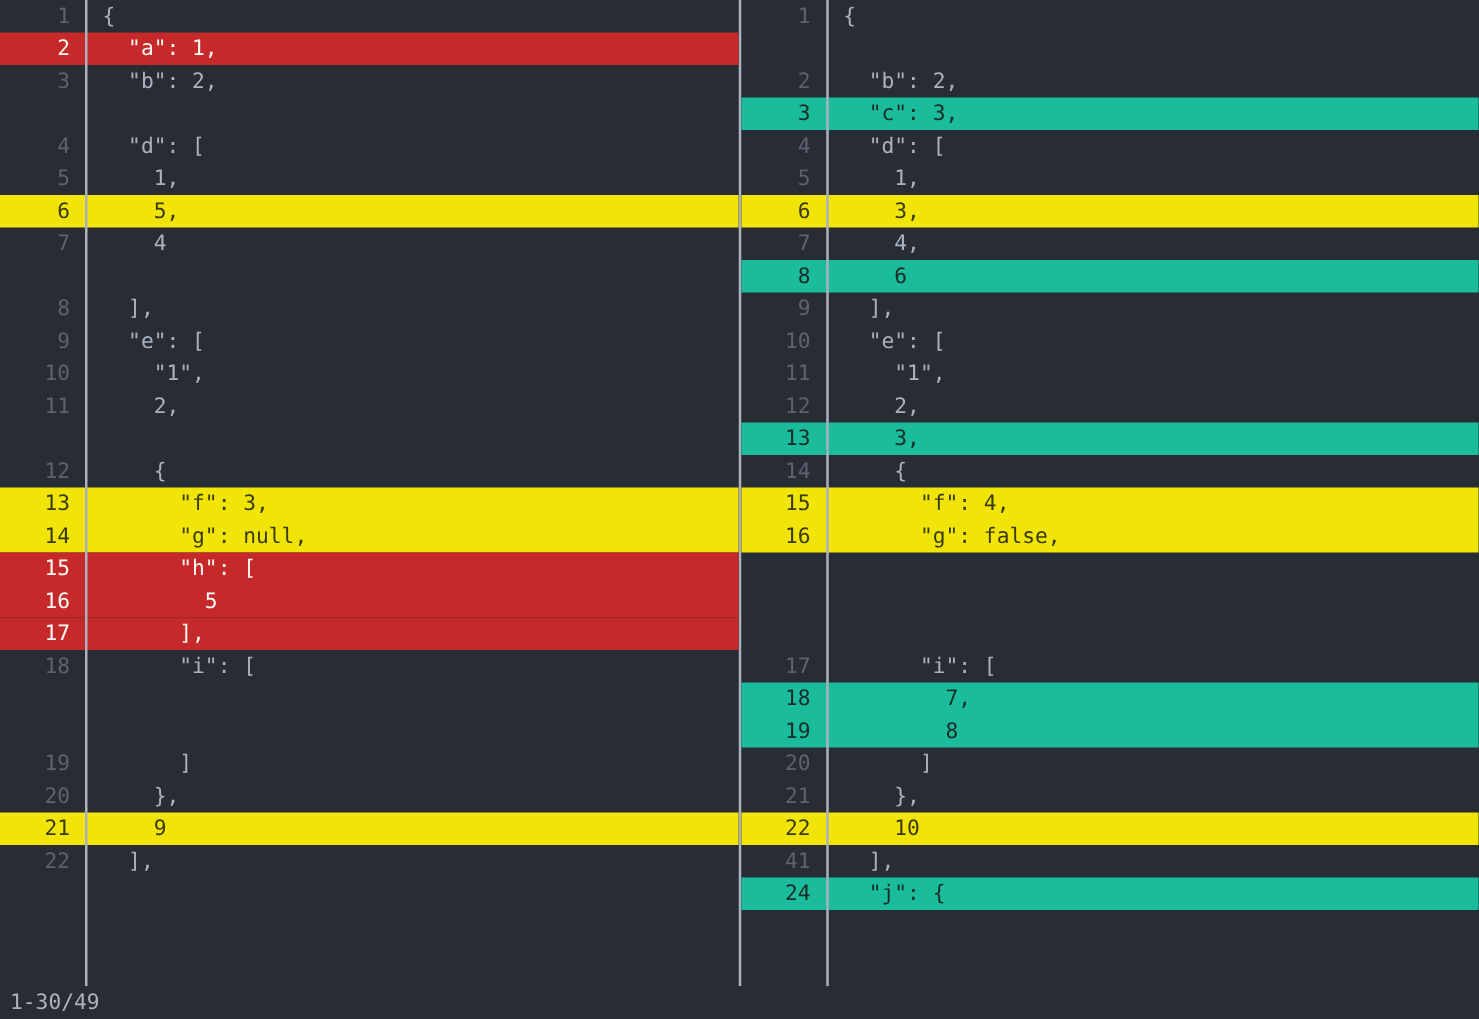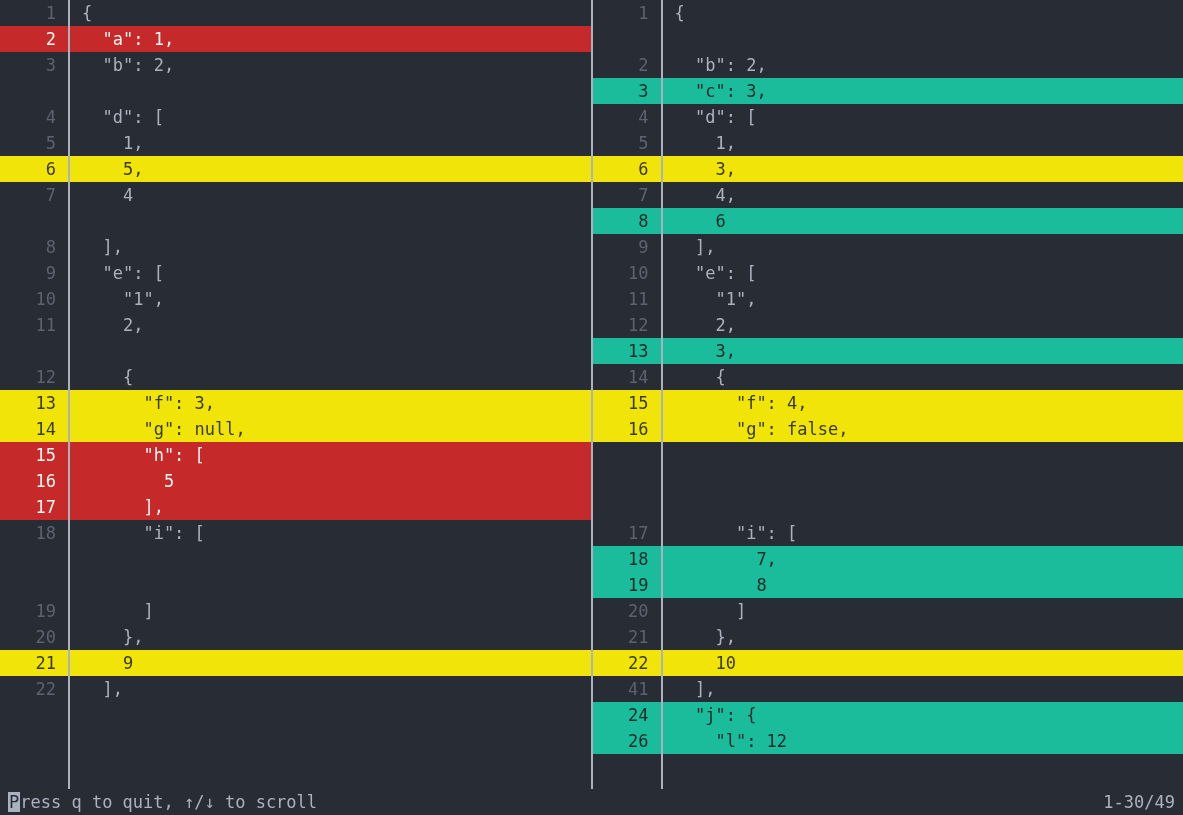--- a/index.html
+++ b/index.html
@@ -174,20 +174,18 @@
       <div class="row normal"><span class="lineno"></span><span class="code"></span></div>
       <div class="row normal"><span class="lineno"></span><span class="code"></span></div>
       <div class="row normal"><span class="lineno">17</span><span class="code">      "i": [</span></div>
       <div class="row added"><span class="lineno">18</span><span class="code">        7,</span></div>
       <div class="row added"><span class="lineno">19</span><span class="code">        8</span></div>
       <div class="row normal"><span class="lineno">20</span><span class="code">      ]</span></div>
       <div class="row normal"><span class="lineno">21</span><span class="code">    },</span></div>
       <div class="row changed"><span class="lineno">22</span><span class="code">    10</span></div>
       <div class="row normal"><span class="lineno">41</span><span class="code">  ],</span></div>
       <div class="row added"><span class="lineno">24</span><span class="code">  "j": {</span></div>
-      <div class="row added"><span class="lineno">26</span><span class="code">    "l": 12</span></div>
     </div>
 </div>
 
 <div class="statusbar">
-  <div class="status-left"><span class="cursor">P</span><span>ress q to quit, ↑/↓ to scroll</span></div>
   <div class="status-right">1-30/49</div>
 </div>
 
 </body></html>

